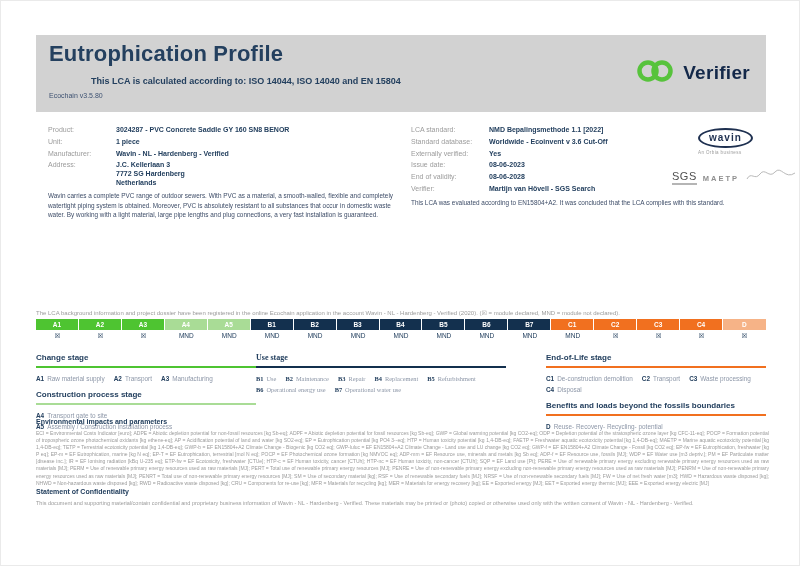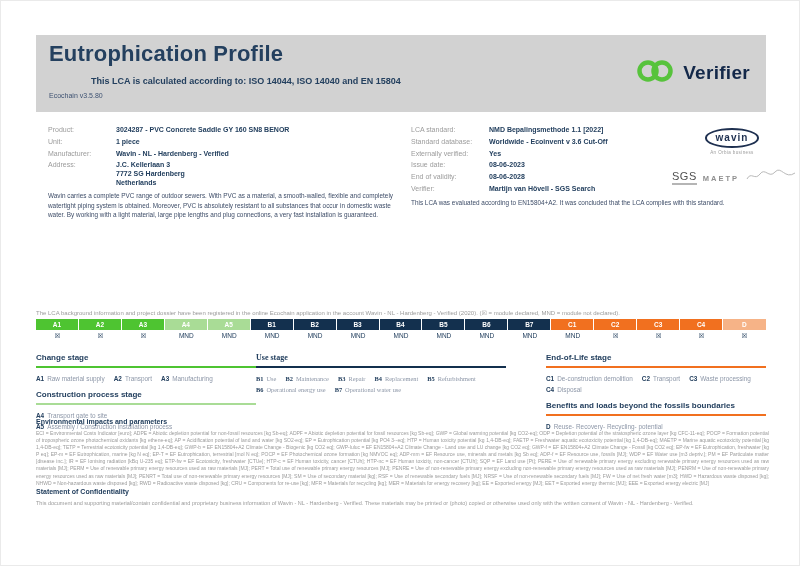--- a/index.html
+++ b/index.html
@@ -18,21 +18,21 @@
   .info { position:absolute; top:125px; font-size:7px; line-height:1.25; }
   .info-left { left:47px; width:340px; }
   .info-right { left:410px; width:290px; }
   .info-row { display:flex; margin-bottom:3px; }
   .info-left .info-label { width:68px; flex:none; }
   .info-right .info-label { width:78px; flex:none; }
   .info-label { color:#9b9b9b; }
   .info-value { color:#24405f; font-weight:bold; white-space:pre-line; }
 
   
-  .wavin { position:absolute; left:697px; top:126px; width:68px; text-align:center; }
+  .wavin { position:absolute; left:697px; top:126px; width:68px; text-align:left; }
   .wavin-oval { display:inline-block; border:2px solid #1e3050; border-radius:50%; padding:2px 9px 3px; font-weight:bold; font-size:10px; color:#1e3050; letter-spacing:1px; }
   .wavin-tagline { font-size:4.5px; color:#9b9b9b; margin-top:2px; letter-spacing:0.4px; }
   .sgs { position:absolute; left:671px; top:167px; display:flex; align-items:center; gap:6px; }
   .sgs-mark { font-size:11px; font-weight:normal; color:#4f4f4f; border-bottom:2px solid #b5b5b5; line-height:1.05; letter-spacing:0.5px; }
   .sgs-search { font-size:7.5px; letter-spacing:2px; color:#8f8f8f; font-weight:bold; }
 
   
   .desc { position:absolute; left:47px; top:190px; width:350px; font-size:6.4px; line-height:1.52; color:#3e4d68; }
   .eval-note { position:absolute; left:410px; top:197px; width:364px; font-size:6.4px; line-height:1.5; color:#3e4d68; }
   .reg-note { position:absolute; left:35px; top:308px; width:730px; font-size:6px; color:#9b9b9b; }

